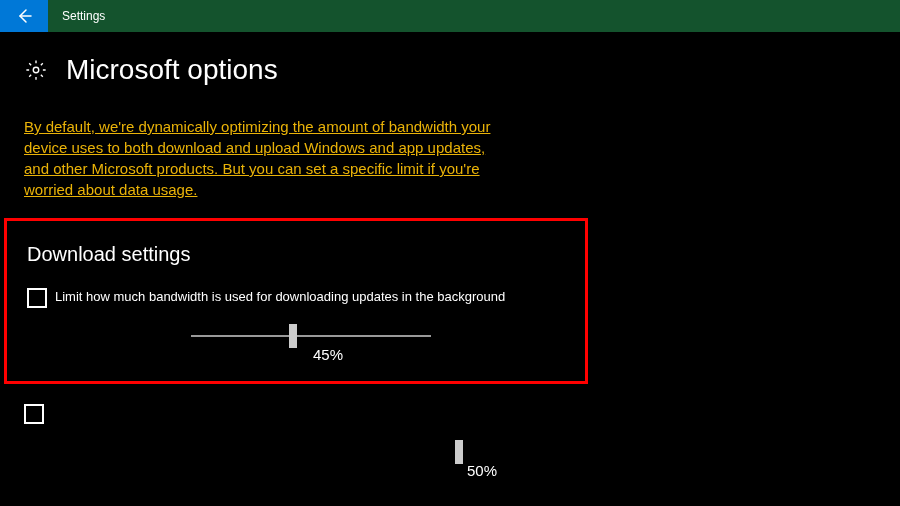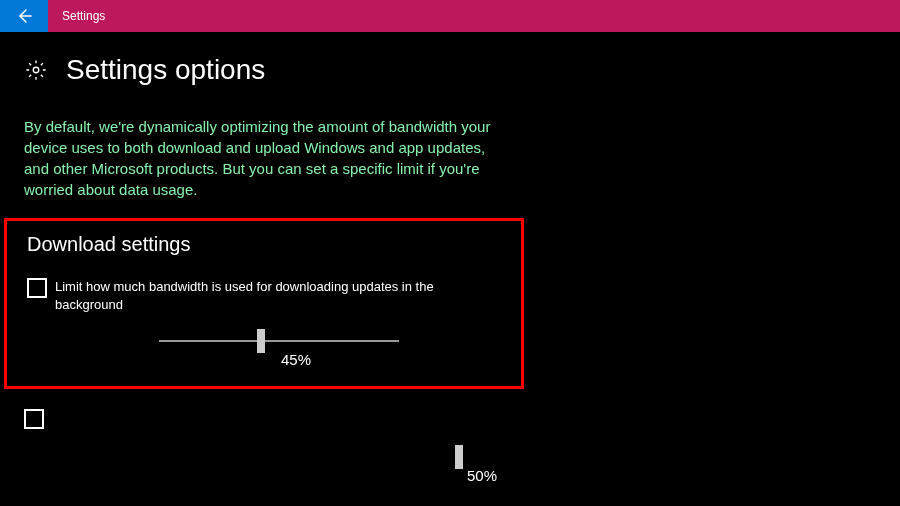--- a/index.html
+++ b/index.html
@@ -14,21 +14,21 @@
       color: #ffffff;
       font-family: "Segoe UI", -apple-system, sans-serif;
       font-weight: 300;
       overflow: hidden;
       position: relative;
     }
     .titlebar {
       height: 32px;
       display: flex;
       align-items: center;
-      background: #be185d;
+      background: #14532d;
     }
     .back-button {
       width: 48px;
       height: 32px;
       background: #0078d7;
       display: flex;
       align-items: center;
       justify-content: center;
       cursor: pointer;
     }
@@ -59,30 +59,31 @@
     }
     .page-title {
       font-size: 28px;
       font-weight: 300;
       margin-left: 18px;
     }
     .description {
       font-size: 15px;
       line-height: 1.4;
       max-width: 480px;
-      color: #86efac;
+      color: #eab308;
       font-weight: 400;
       margin-bottom: 18px;
+      text-decoration: underline;
     }
     .highlight-box {
       border: 3px solid #ff0000;
       margin-left: -20px;
       margin-right: 0;
-      padding: 12px 20px 18px 20px;
-      width: 520px;
+      padding: 22px 20px 18px 20px;
+      width: 584px;
       position: relative;
     }
     .section-title {
       font-size: 20px;
       font-weight: 300;
       margin-bottom: 22px;
     }
     .checkbox-row {
       display: flex;
       align-items: flex-start;
@@ -158,21 +159,21 @@
 
 <div class="content">
 
   <div class="page-header">
     <div class="gear-icon">
       <svg viewBox="0 0 24 24" width="22" height="22" fill="none" stroke="#ffffff" stroke-width="1.5">
         <circle cx="12" cy="12" r="3"></circle>
         <path d="M12 1.5v3M12 19.5v3M4.6 4.6l2.1 2.1M17.3 17.3l2.1 2.1M1.5 12h3M19.5 12h3M4.6 19.4l2.1-2.1M17.3 6.7l2.1-2.1"></path>
       </svg>
     </div>
-    <h1 class="page-title">Settings options</h1>
+    <h1 class="page-title">Microsoft options</h1>
   </div>
 
   <p class="description">By default, we're dynamically optimizing the amount of bandwidth your device uses to both download and upload Windows and app updates, and other Microsoft products. But you can set a specific limit if you're worried about data usage.</p>
 
   <div class="highlight-box">
     <h2 class="section-title">Download settings</h2>
 
     <div class="checkbox-row">
       <div class="checkbox"></div>
       <div class="checkbox-label">Limit how much bandwidth is used for downloading updates in the background</div>

